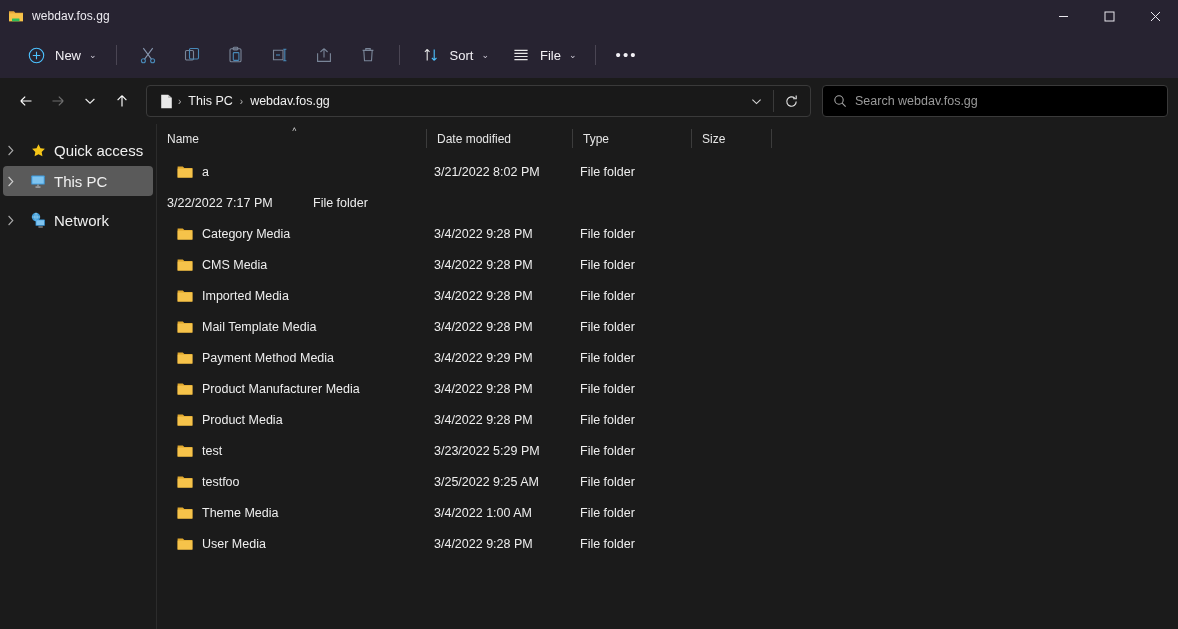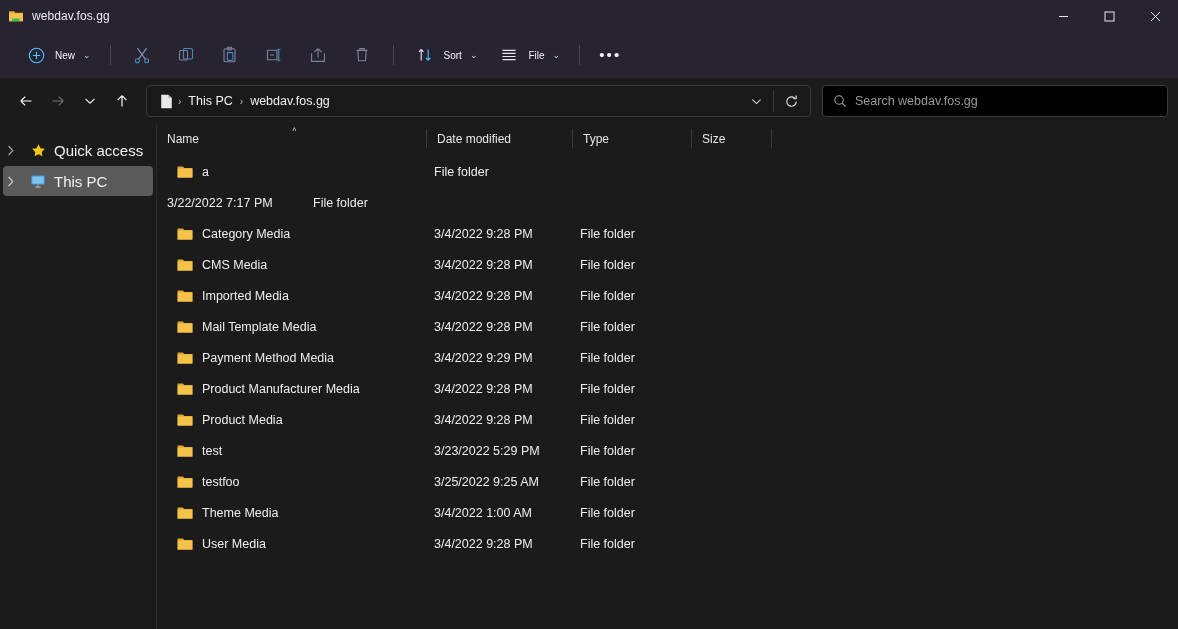--- a/index.html
+++ b/index.html
@@ -30,21 +30,21 @@
   }
   .tb-btn {
     height: 32px; display: flex; align-items: center; gap: 7px;
     padding: 0 10px; border-radius: 4px; color: #f2f0f5; font-size: 12.5px;
     cursor: default;
   }
   .tb-icon { width: 24px; height: 24px; display: flex; align-items: center; justify-content: center; }
   .tb-icon.disabled { opacity: .95; }
   .chev { font-size: 9px; color: #cfcbd8; margin-left: 1px; }
   .tb-sep { width: 1px; height: 20px; background: #4a4553; margin: 0 9px; }
-  .tb-label { font-size: 10px; color: #f2f0f5; }
+  .tb-label { font-size: 13px; color: #f2f0f5; }
   .dots { letter-spacing: 2.2px; font-size: 15px; color: #f2f0f5; line-height: 10px; }
 
   
   .addrrow {
     height: 46px; background: #1b1b1b; display: flex; align-items: center;
     flex: 0 0 46px; padding: 0 10px;
   }
   .navbtn { width: 32px; height: 32px; display: flex; align-items: center; justify-content: center;
             border-radius: 4px; color: #ffffff; font-size: 15px; }
   .navbtn.dim { color: #6f6f6f; }
@@ -333,20 +333,37 @@
           <svg width="16" height="16" viewBox="0 0 16 16">
             <rect x="1.3" y="2.6" width="13.4" height="9" rx="0.7" fill="#3c9ce0"></rect>
             <rect x="2.3" y="3.5" width="11.4" height="7.1" fill="#7fc4f0"></rect>
             <path d="M5.5 13.6h5v0.9h-5z" fill="#cfd4d8"></path>
             <path d="M7.3 11.6h1.4v2h-1.4z" fill="#9aa3a8"></path>
           </svg>
         </span>
         <span class="nav-label">This PC</span>
       </div>
 
+      <div class="nav-item" style="margin-top:9px;">
+        <span class="nav-chev">
+          <svg width="8" height="11" viewBox="0 0 8 11">
+              <path d="M1.6 1l4.2 4.5L1.6 10" fill="none" stroke="#a9a9a9" stroke-width="1.1"></path>
+            </svg>
+        </span>
+        <span class="nav-ico">
+          <svg width="16" height="16" viewBox="0 0 16 16">
+            <circle cx="6" cy="5" r="4.2" fill="#3f9ad6"></circle>
+            <path d="M1.9 5h8.2M6 0.9c1.6 1.9 1.6 6.3 0 8.2M6 0.9c-1.6 1.9-1.6 6.3 0 8.2" fill="none" stroke="#9cd6f4" stroke-width=".7"></path>
+            <rect x="5.6" y="7.6" width="9.2" height="6.2" rx="0.6" fill="#3c9ce0"></rect>
+            <rect x="6.4" y="8.3" width="7.6" height="4.7" fill="#7fc4f0"></rect>
+            <path d="M8.4 14.6h4.4v0.8H8.4z" fill="#cfd4d8"></path>
+          </svg>
+        </span>
+        <span class="nav-label">Network</span>
+      </div>
     </div>
 
     <div class="content">
 
       <div class="colheader">
         <div class="col col-name">
           <span class="sortcaret">˄</span>
           <span>Name</span>
           <span class="vsep"></span>
         </div>
@@ -368,20 +385,21 @@
           <div class="row">
             <div class="cell cell-name">
               <span>
                 <svg width="16" height="14" viewBox="0 0 16 14">
                   <path d="M0.6 1.4h5.2L7.3 3h8.1v9.6H0.6z" fill="#e0a82e"></path>
                   <path d="M0.6 3.6h14.8v9H0.6z" fill="#f6c34a"></path>
                 </svg>
               </span>
               <span>a</span>
             </div>
+            <div class="cell cell-date">3/21/2022 8:02 PM</div>
             <div class="cell cell-type">File folder</div>
             <div class="cell cell-size"></div>
           </div>
           <div class="row">
             <div class="cell cell-date">3/22/2022 7:17 PM</div>
             <div class="cell cell-type">File folder</div>
             <div class="cell cell-size"></div>
           </div>
           <div class="row">
             <div class="cell cell-name">

